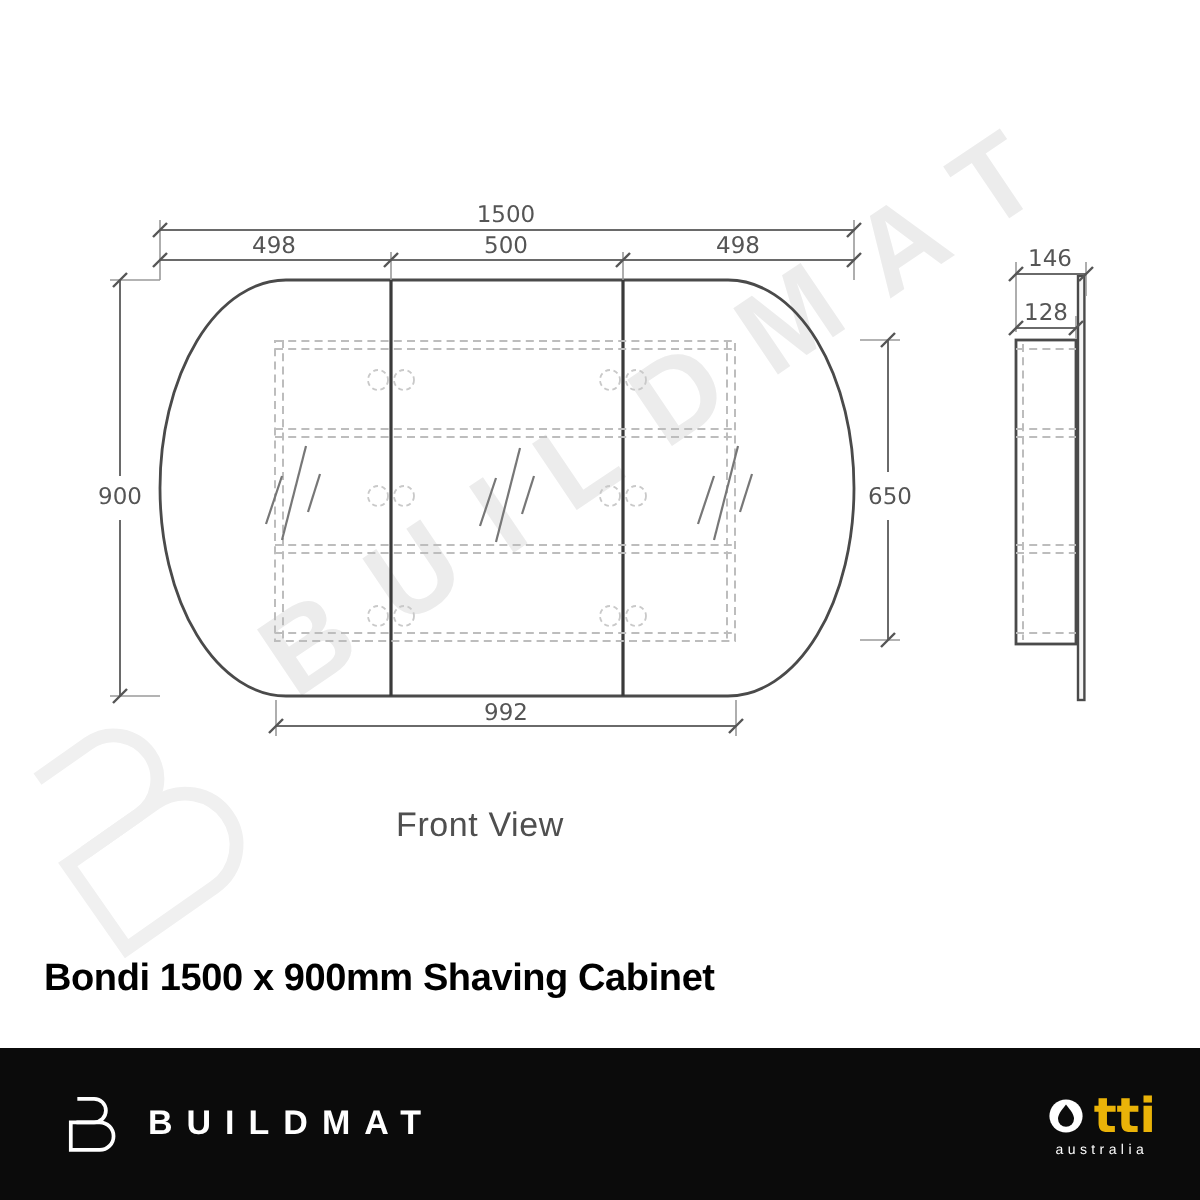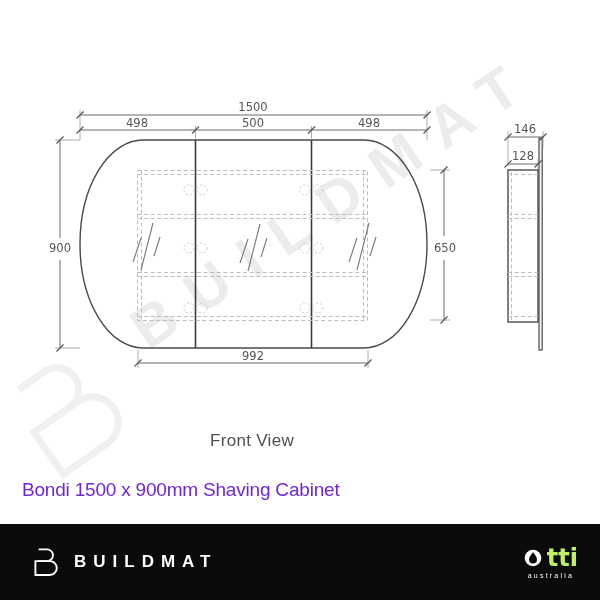--- a/index.html
+++ b/index.html
@@ -20,36 +20,36 @@
   .hinge{stroke:#c9c9c9;stroke-width:.9;fill:none;stroke-dasharray:2.4 1.8;}
   .mk{stroke:#777;stroke-width:1.1;}
   .dl{stroke:#6a6a6a;stroke-width:1;}
   .ext{stroke:#9a9a9a;stroke-width:.8;}
   .tick{stroke:#555;stroke-width:1.2;}
   .dim{font:11.5px "DejaVu Sans",sans-serif;fill:#555;}
   .mirror-edge{stroke:#4a4a4a;stroke-width:1.2;fill:#f5f5f5;}
 
   .view-label{position:absolute;font-size:17px;color:#4f4f4f;letter-spacing:.3px;
               width:160px;text-align:center;}
-  .label-front{left:172px;top:403px;margin-top:28px;}
+  .label-front{left:160px;top:403px;}
   .label-side{left:429px;top:405px;}
 
-  .product-title{position:absolute;left:22px;top:479px;font-weight:400;font-size:19px;
-                 letter-spacing:-0.2px;color:#6d28d9;}
+  .product-title{position:absolute;left:22px;top:479px;font-weight:700;font-size:19px;
+                 letter-spacing:-0.2px;color:#000000;}
 
   
   .footer{position:absolute;left:0;top:524px;width:600px;height:76px;background:#0b0b0b;
           display:flex;align-items:center;justify-content:space-between;
           padding:0 22px 0 33px;box-sizing:border-box;}
   .brand{display:flex;align-items:center;gap:11px;}
   .brand-text{color:#fff;font-weight:700;font-size:17px;letter-spacing:7px;
               font-family:"Liberation Sans",sans-serif;}
   .otti{display:flex;flex-direction:column;align-items:center;line-height:1;}
   .otti-row{display:flex;align-items:center;}
-  .otti-suffix{color:#bef264;font-weight:700;font-size:24px;letter-spacing:0px;
+  .otti-suffix{color:#eab308;font-weight:700;font-size:24px;letter-spacing:0px;
                font-family:"DejaVu Sans",sans-serif;margin-left:5px;}
   .otti-tagline{color:#fff;font-size:7px;letter-spacing:2.2px;margin-top:2px;
                 font-family:"Liberation Sans",sans-serif;}
 </style>
 </head>
 <body>
 
 <div class="stage">
 
   <div class="wm-text">BUILDMAT</div>

